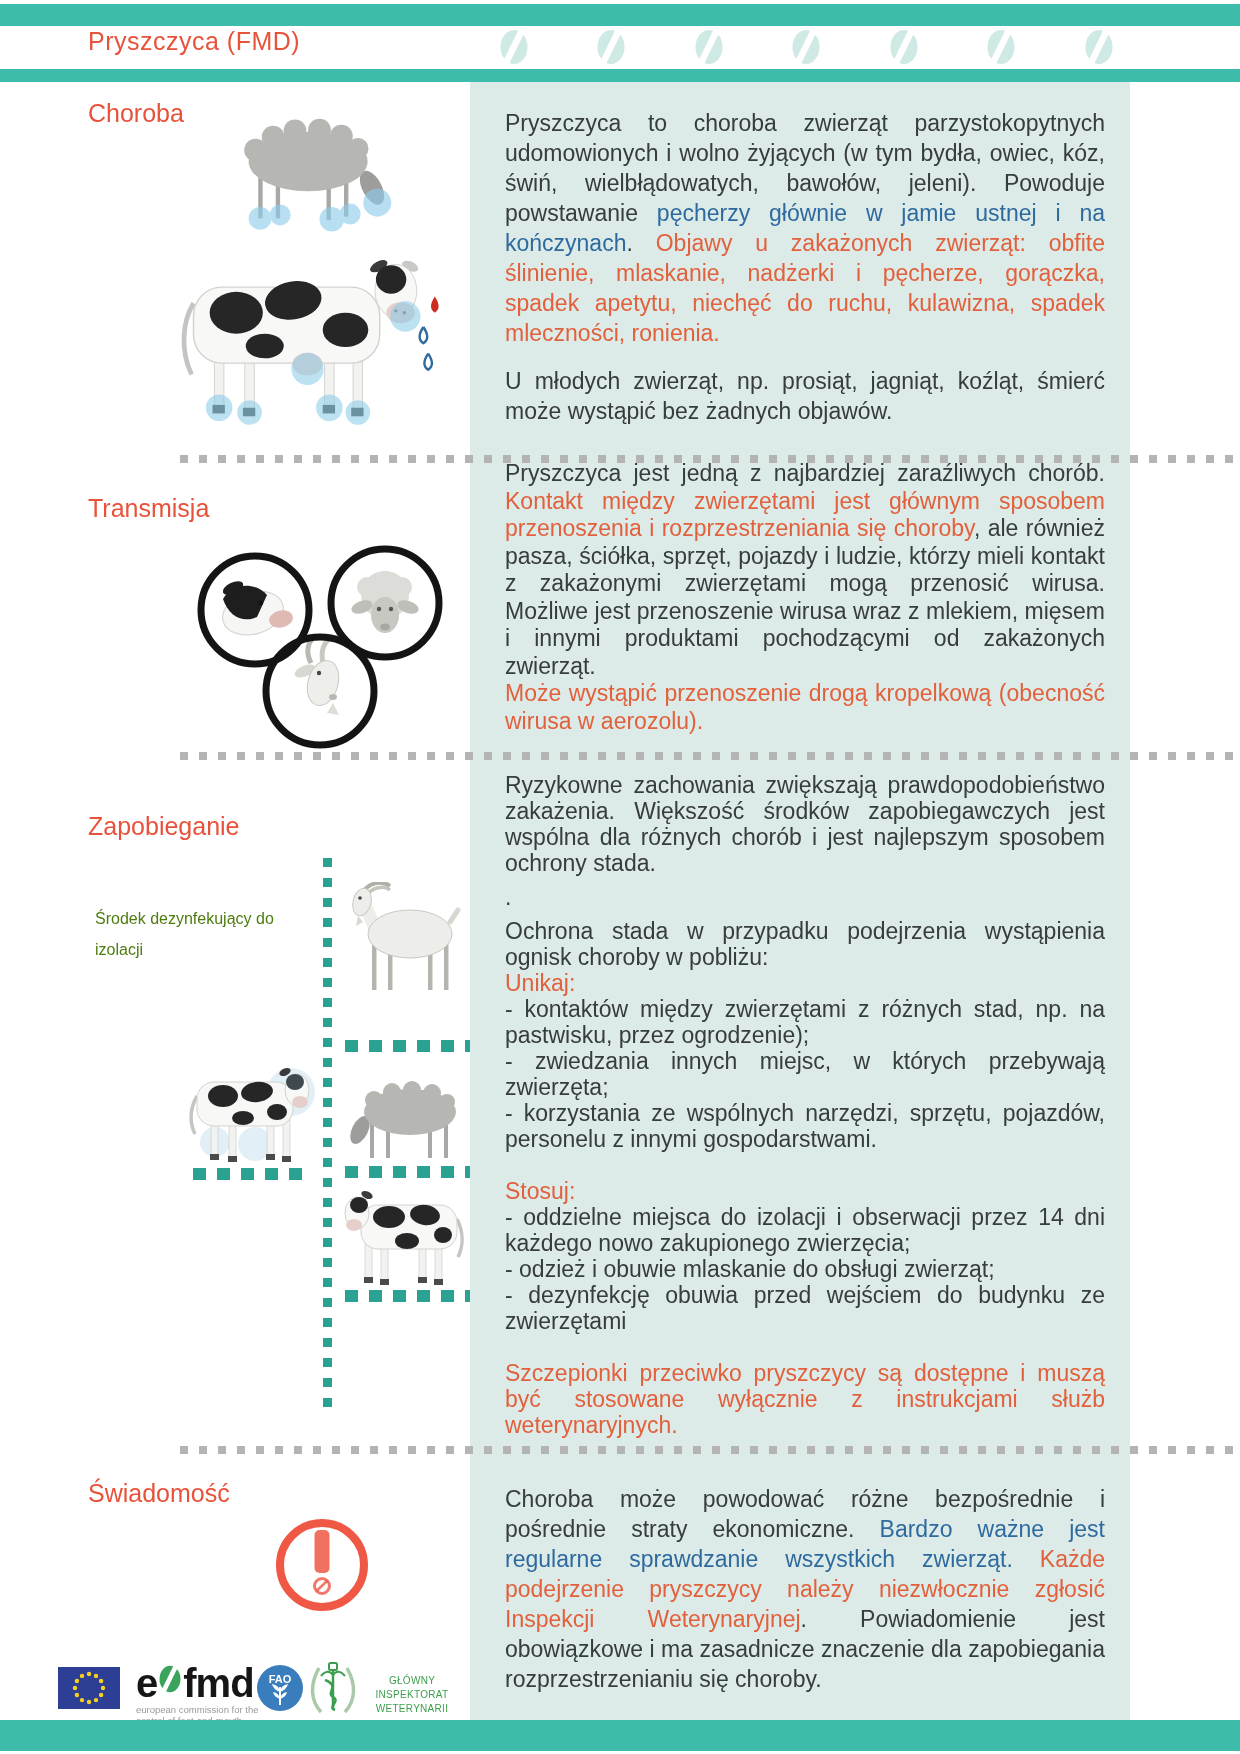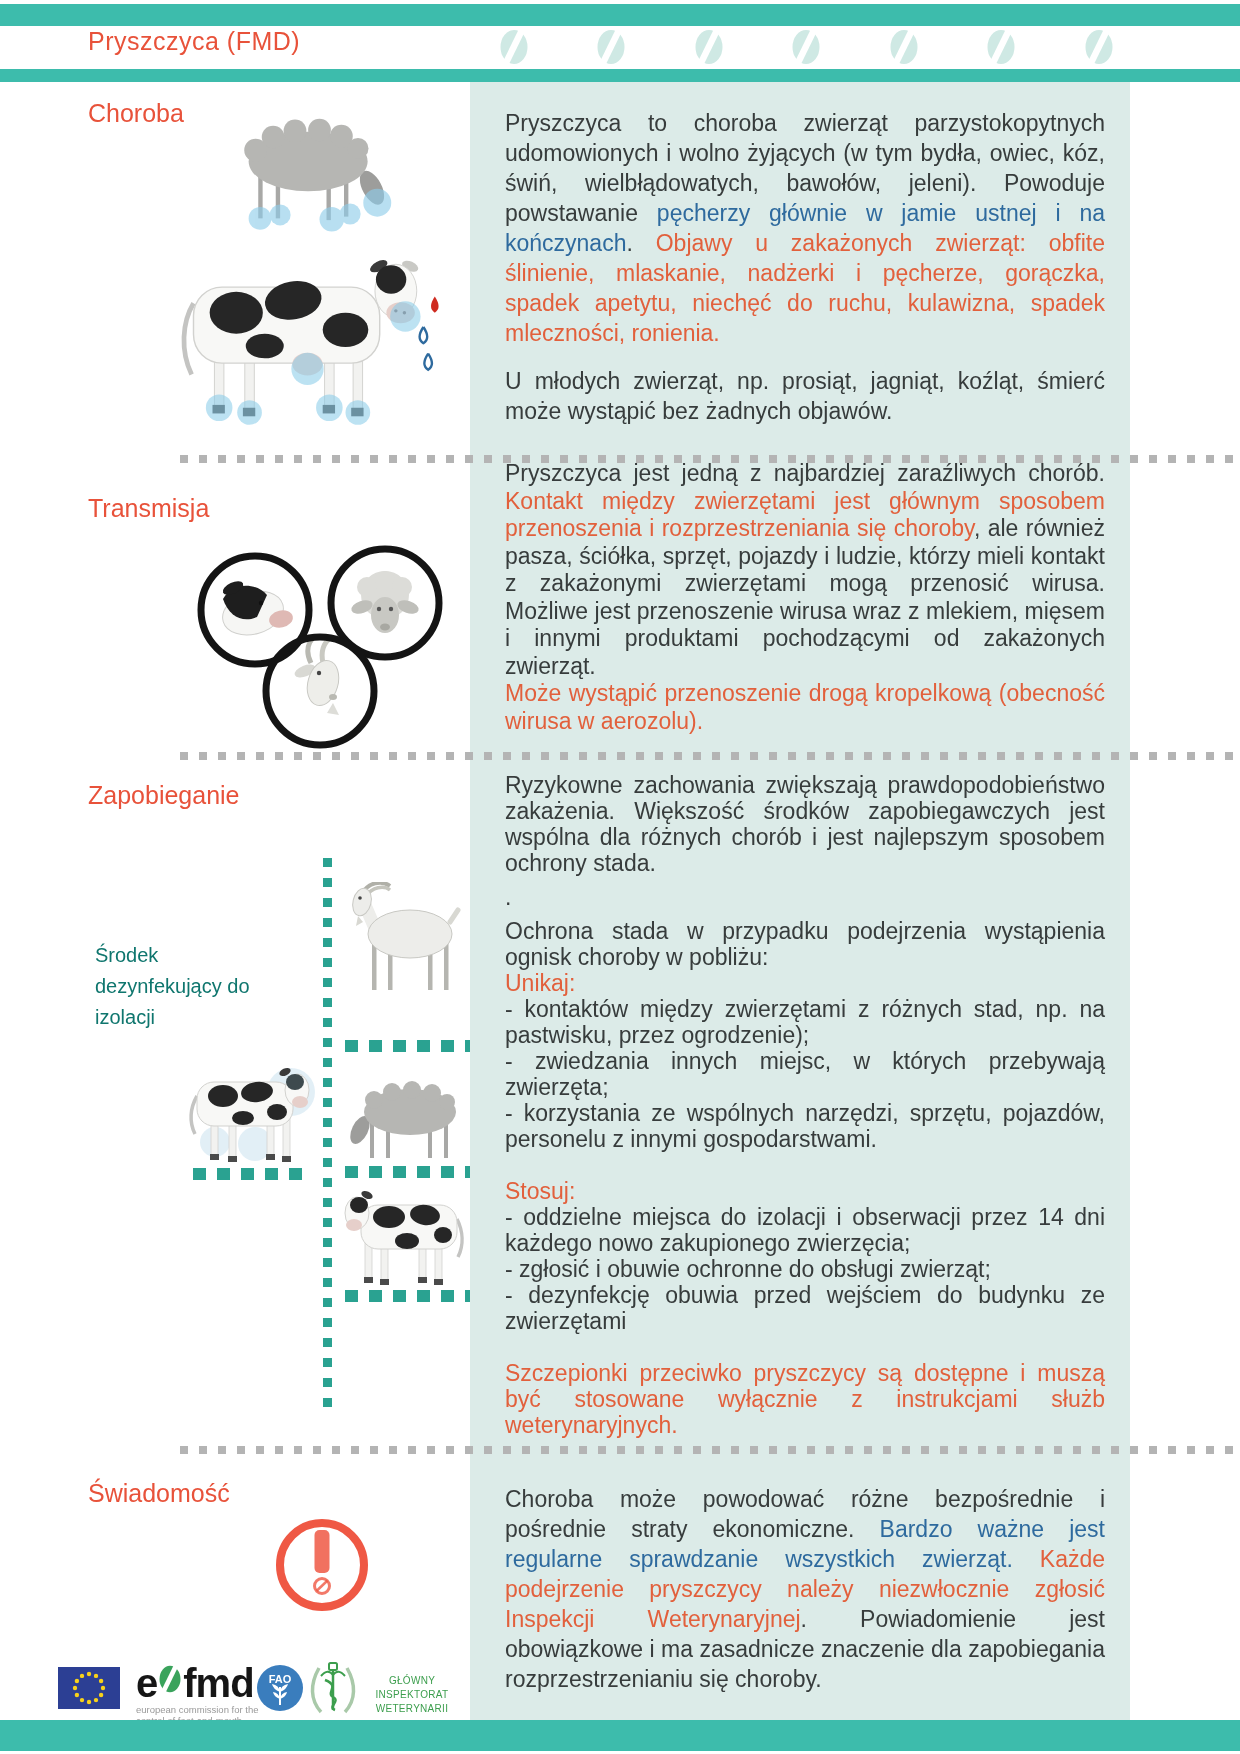--- a/index.html
+++ b/index.html
@@ -12,31 +12,31 @@
   #bar-bottom{top:1720px;height:31px;}
   #page-title{position:absolute;left:88px;top:27px;font-size:25px;color:#e8523a;letter-spacing:0.5px;}
   .hoof{position:absolute;top:29px;width:30px;height:36px;}
   
   #panel{position:absolute;left:470px;top:82px;width:660px;height:1638px;background:#dcebe8;}
   .divider{position:absolute;left:180px;width:1060px;height:8px;
     background:repeating-linear-gradient(90deg,#b4b4b4 0 8px,transparent 8px 19px);}
   #div1{top:455px;} #div2{top:752px;} #div3{top:1446px;}
   
   .sec-label{position:absolute;left:88px;font-size:25px;color:#e8523a;}
-  #lbl-choroba{top:99px;} #lbl-transmisja{top:494px;} #lbl-zapobieganie{top:781px;} #lbl-swiadomosc{top:1479px;}
+  #lbl-choroba{top:99px;} #lbl-transmisja{top:494px;} #lbl-zapobieganie{top:812px;} #lbl-swiadomosc{top:1479px;}
   
   .textcol{position:absolute;left:505px;width:600px;color:#373c3c;font-size:23px;}
   #tb1{top:108px;line-height:30px;}
   #tb2{top:460px;line-height:27.5px;}
   #tb3{top:772px;line-height:26px;}
   #tb4{top:1484px;line-height:30px;}
   .para{text-align:justify;}
   .c-dark{color:#373c3c;} .c-orange{color:#e2603c;} .c-blue{color:#2e6a9e;}
   
-  #iso-caption{position:absolute;left:95px;top:940px;width:180px;font-size:20px;line-height:31px;color:#0f766e;}
+  #iso-caption{position:absolute;left:95px;top:903px;width:180px;font-size:16px;line-height:31px;color:#4d7c0f;}
   
   .tdash{position:absolute;height:12px;background:repeating-linear-gradient(90deg,#2aa291 0 13px,transparent 13px 24px);}
   #tdash-goat{left:345px;top:1040px;width:125px;}
   #tdash-cowA{left:193px;top:1168px;width:118px;}
   #tdash-sheepB{left:345px;top:1166px;width:125px;}
   #tdash-cowC{left:345px;top:1290px;width:125px;}
   #vdots{position:absolute;left:323px;top:858px;width:9px;height:552px;
     background:repeating-linear-gradient(180deg,#2aa291 0 9px,transparent 9px 20px);}
   
   #eu-flag{position:absolute;left:58px;top:1667px;}
@@ -105,21 +105,21 @@
 <div id="tb3" class="textcol">
     <div class="para"><span class="c-dark">Ryzykowne zachowania zwiększają prawdopodobieństwo zakażenia. Większość środków zapobiegawczych jest wspólna dla różnych chorób i jest najlepszym sposobem ochrony stada.</span></div>
     <div class="para" style="margin-top: 8px;"><span class="c-dark">.</span></div>
     <div class="para" style="margin-top: 8px;"><span class="c-dark">Ochrona stada w przypadku podejrzenia wystąpienia ognisk choroby w pobliżu:</span></div>
     <div class="para"><span class="c-orange">Unikaj:</span></div>
     <div class="para"><span class="c-dark">- kontaktów między zwierzętami z różnych stad, np. na pastwisku, przez ogrodzenie);</span></div>
     <div class="para"><span class="c-dark">- zwiedzania innych miejsc, w których przebywają zwierzęta;</span></div>
     <div class="para"><span class="c-dark">- korzystania ze wspólnych narzędzi, sprzętu, pojazdów, personelu z innymi gospodarstwami.</span></div>
     <div class="para" style="margin-top: 26px;"><span class="c-orange">Stosuj:</span></div>
     <div class="para"><span class="c-dark">- oddzielne miejsca do izolacji i obserwacji przez 14 dni każdego nowo zakupionego zwierzęcia;</span></div>
-    <div class="para"><span class="c-dark">- zgłosić i obuwie ochronne do obsługi zwierząt;</span></div>
+    <div class="para"><span class="c-dark">- odzież i obuwie mlaskanie do obsługi zwierząt;</span></div>
     <div class="para"><span class="c-dark">- dezynfekcję obuwia przed wejściem do budynku ze zwierzętami</span></div>
     <div class="para" style="margin-top: 26px;"><span class="c-orange">Szczepionki przeciwko pryszczycy są dostępne i muszą być stosowane wyłącznie z instrukcjami służb weterynaryjnych.</span></div>
   </div>
 <div id="tb4" class="textcol">
     <div class="para"><span class="c-dark">Choroba może powodować różne bezpośrednie i pośrednie straty ekonomiczne. </span><span class="c-blue">Bardzo ważne jest regularne sprawdzanie wszystkich zwierząt.</span><span class="c-orange"> Każde podejrzenie pryszczycy należy niezwłocznie zgłosić Inspekcji Weterynaryjnej</span><span class="c-dark">. Powiadomienie jest obowiązkowe i ma zasadnicze znaczenie dla zapobiegania rozprzestrzenianiu się choroby.</span></div>
   </div>
 
 <div class="abs" style="left:225px;top:113px;">
 <svg width="175" height="132" viewBox="0 0 200 150">
   <rect x="38" y="70" width="5" height="50" fill="#a8a8a6"></rect>

